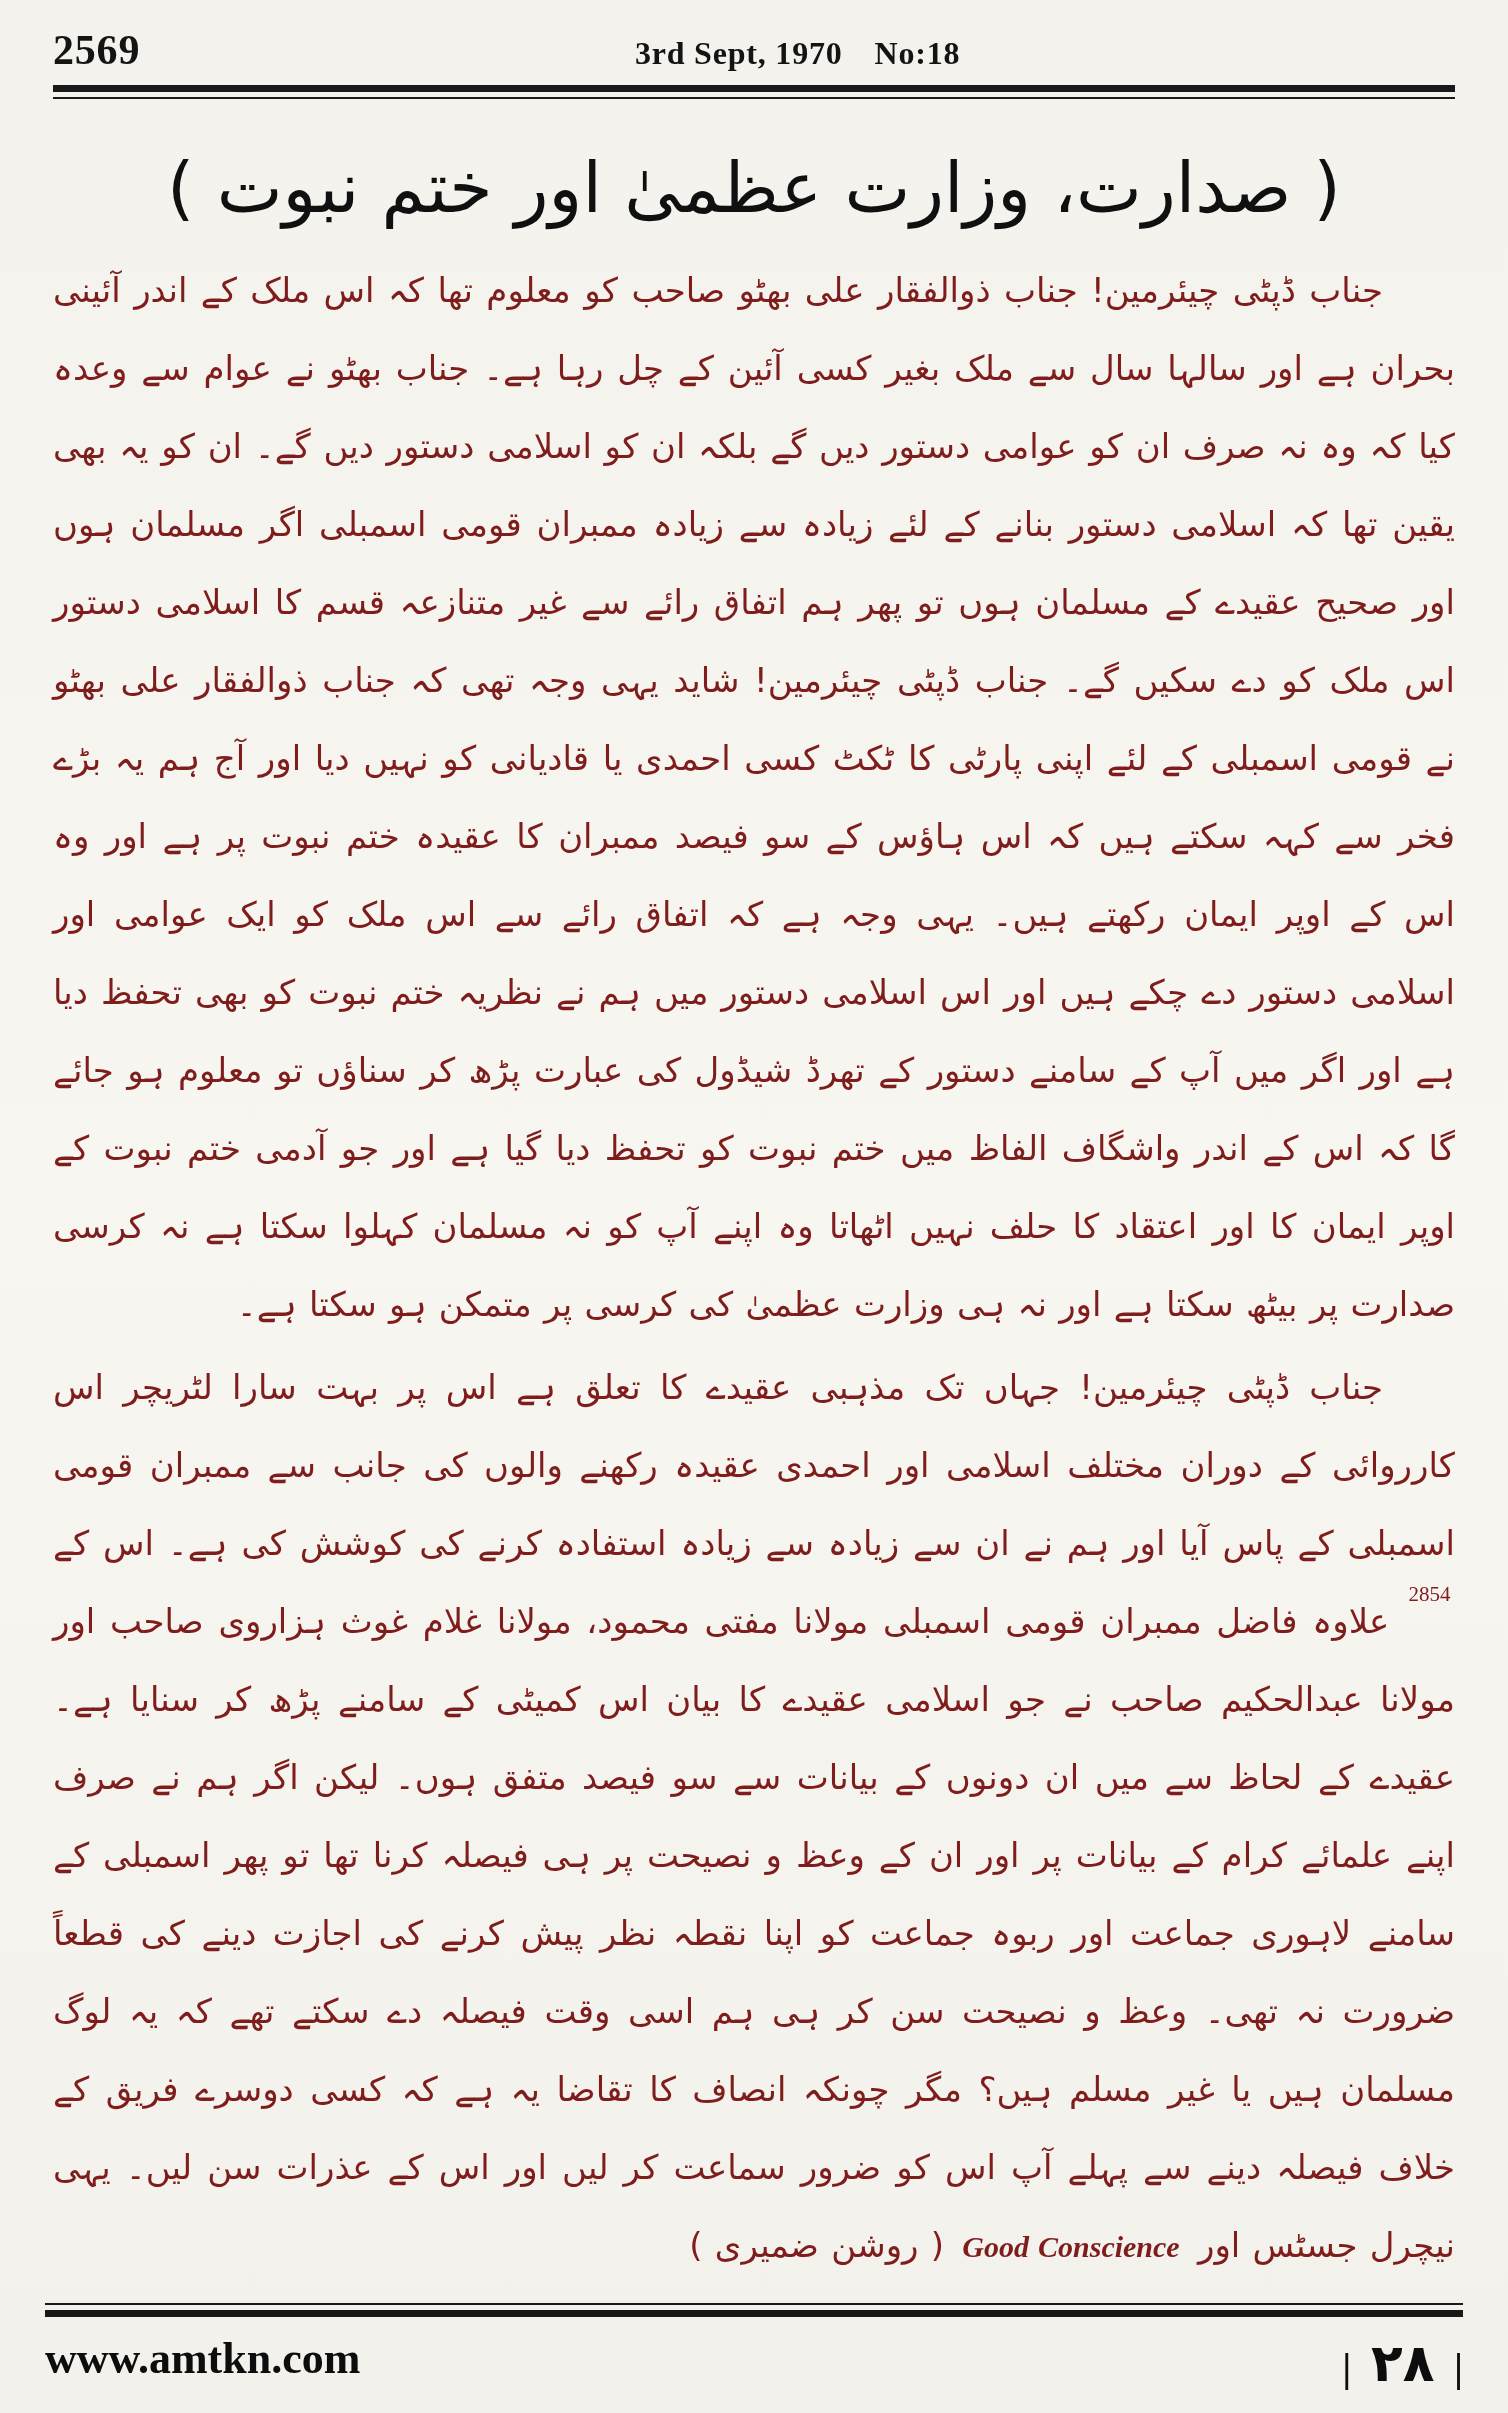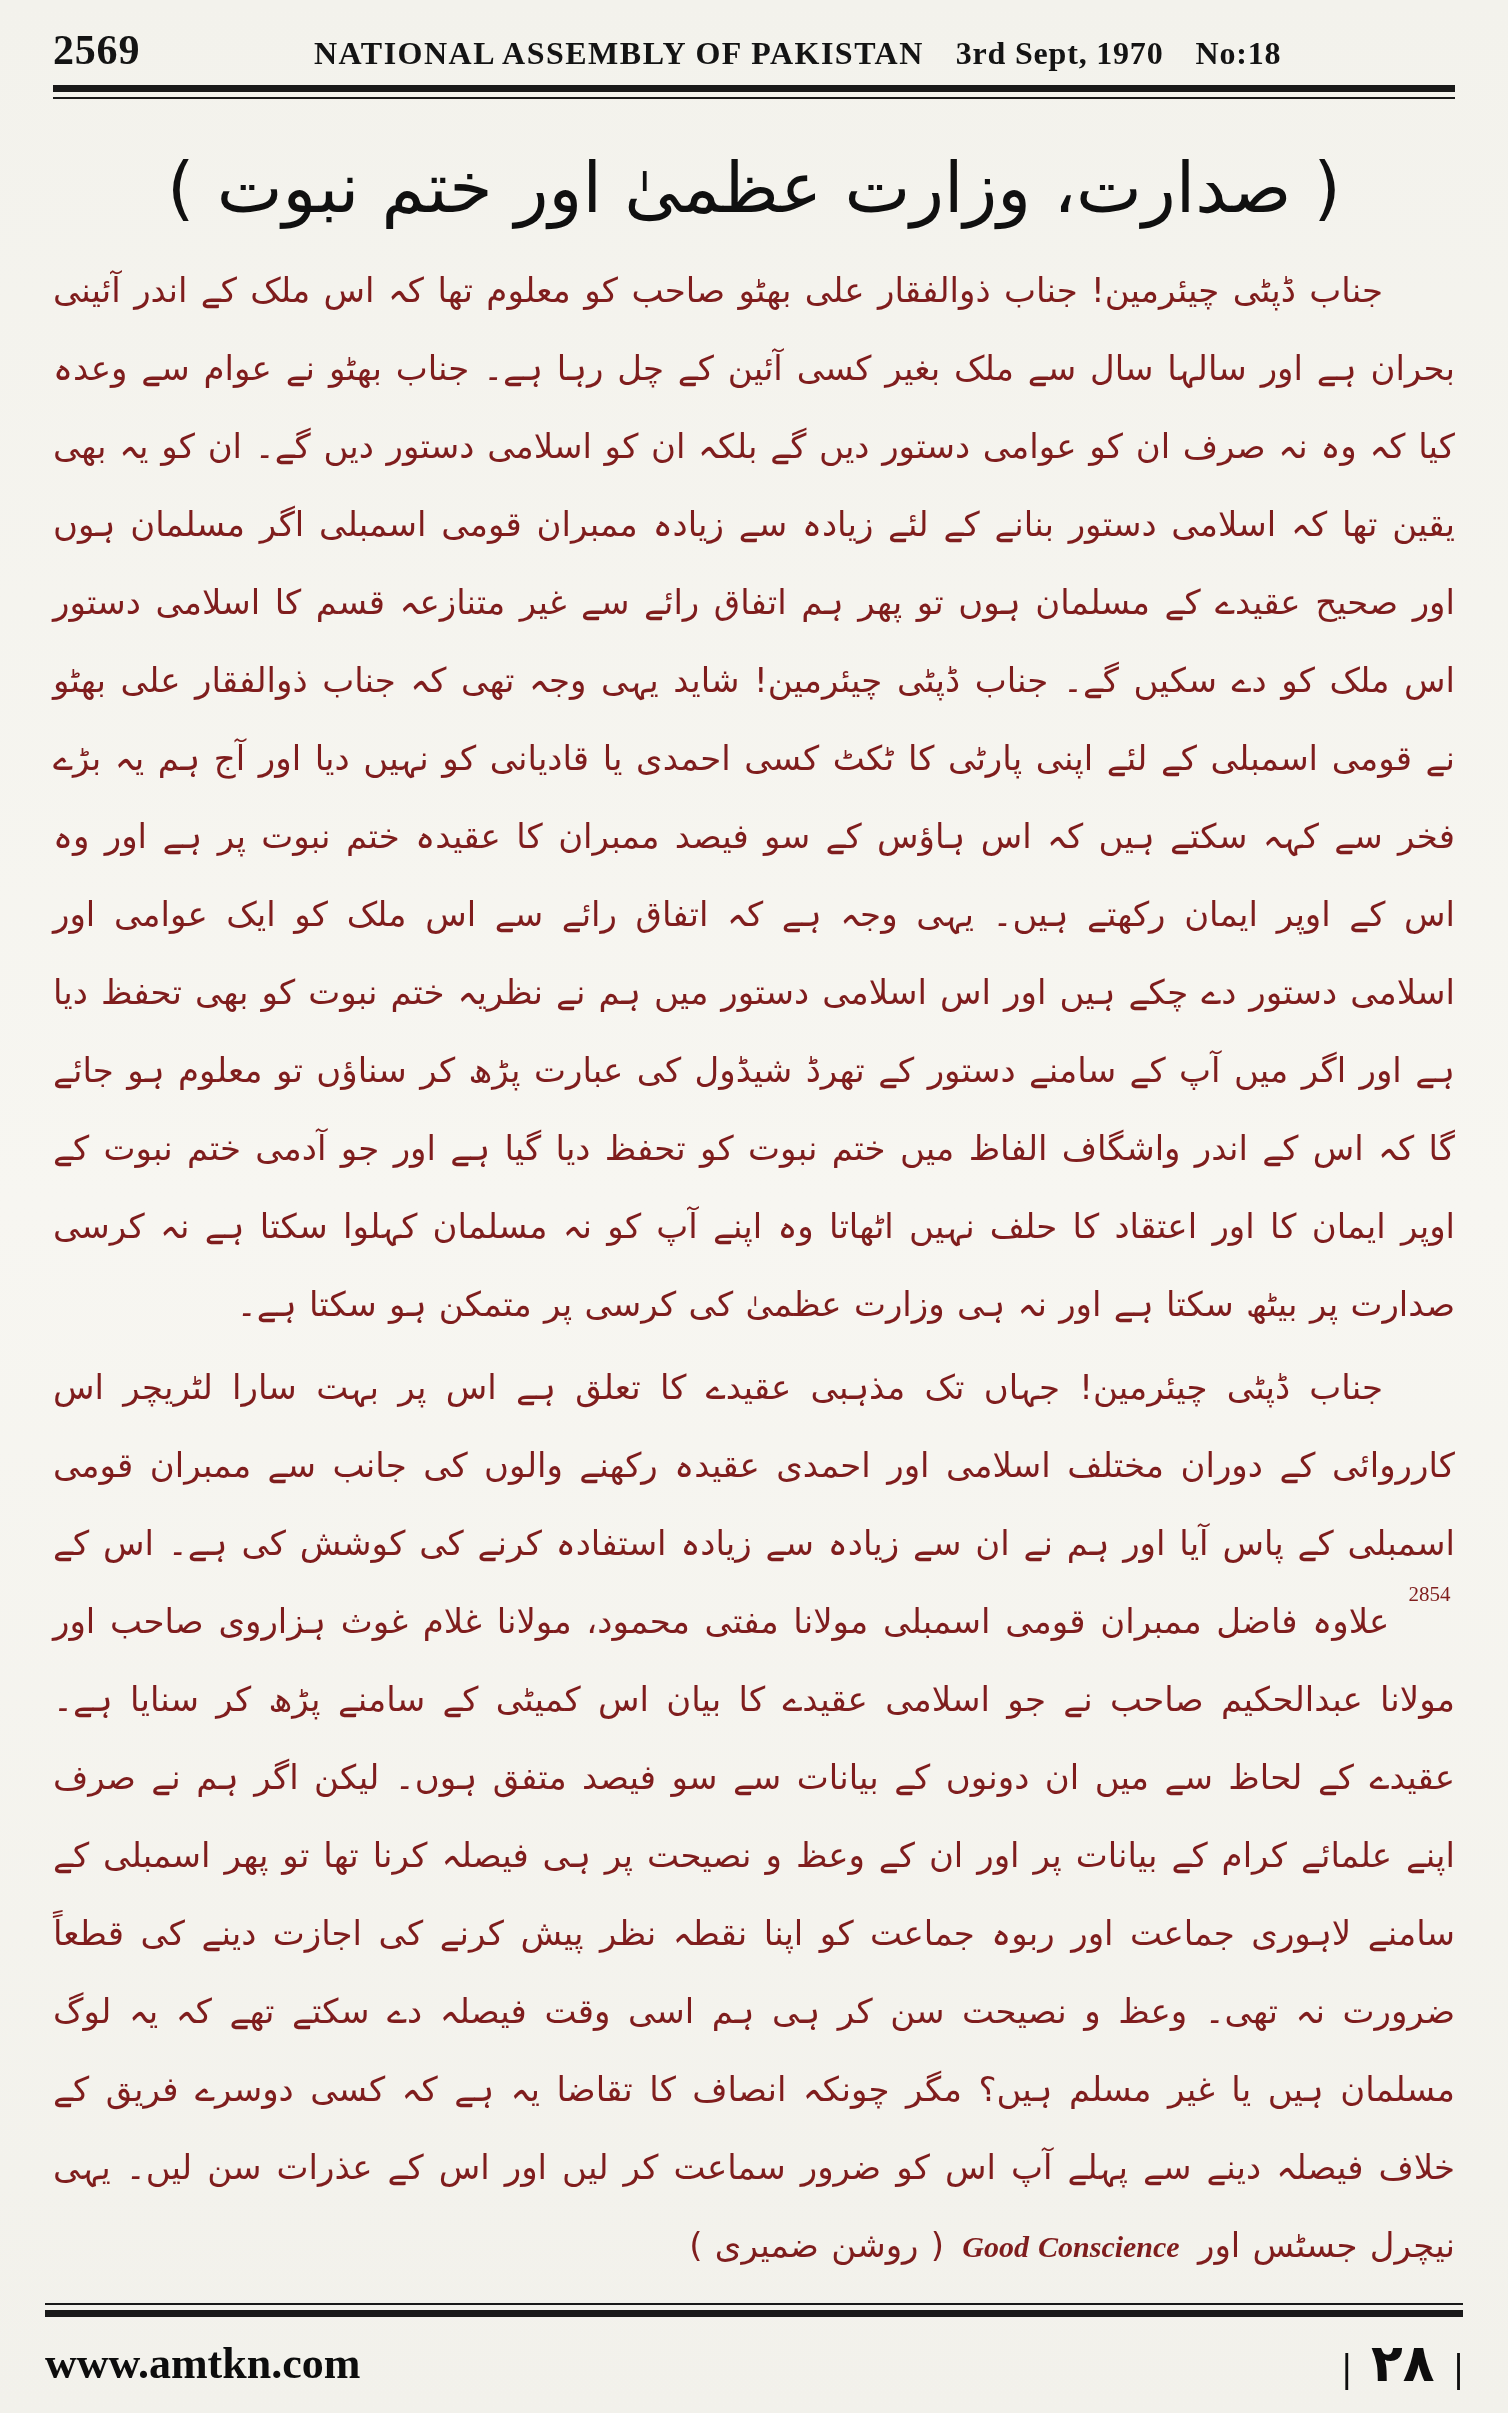--- a/index.html
+++ b/index.html
@@ -103,21 +103,21 @@
   .footer {
     position: absolute;
     left: 0;
     right: 0;
     bottom: 0;
     padding: 0 45px 19.6px 45px;
   }
   .footer-row {
     display: flex;
     justify-content: space-between;
-    align-items: center;
+    align-items: flex-start;
     font-family: "Liberation Serif", serif;
     font-weight: bold;
     font-size: 44px;
     margin-top: 16.6px;
     color: #0d0d0d;
   }
   .footer-center {
     display: flex;
     gap: 19.6px;
     align-items: baseline;
@@ -130,21 +130,20 @@
   }
 </style>
 </head>
 <body>
 
 <div class="page">
 
   <header class="header-row">
     <span class="page-number">2569</span>
     <div class="header-center">
-      <span class="header-title">NATIONAL ASSEMBLY OF PAKISTAN</span>
       <span class="header-date">3rd Sept, 1970</span>
       <span class="header-issue">No:18</span>
     </div>
   </header>
 
   <div class="rule-double-header"></div>
 
   <h1 class="doc-title">( صدارت، وزارت عظمیٰ اور ختم نبوت )</h1>
 
   <main class="body-text" id="body-text">

